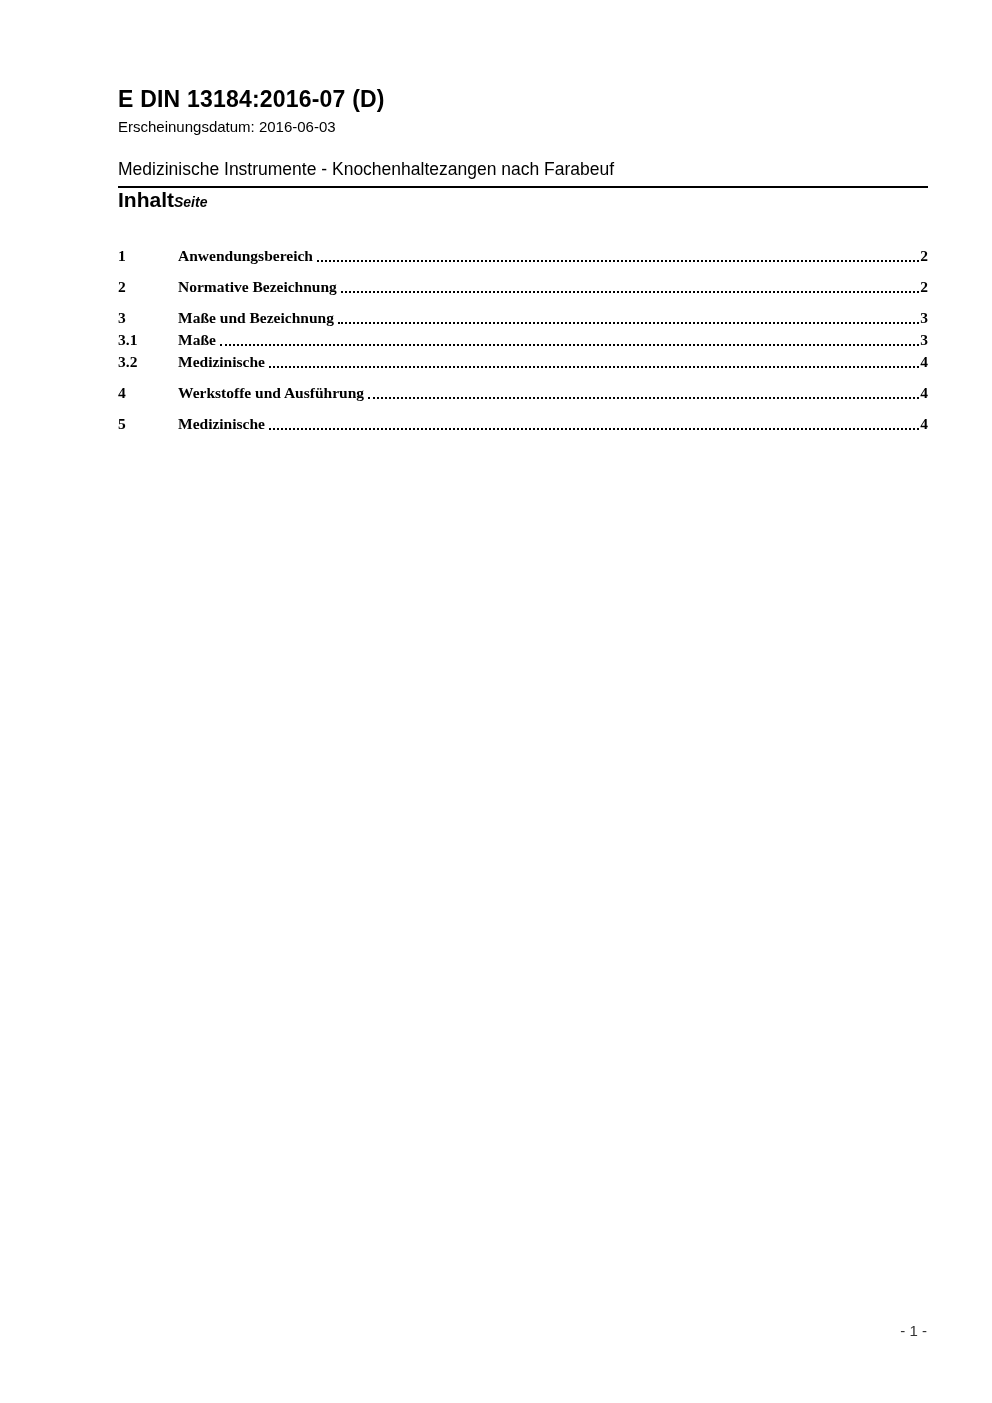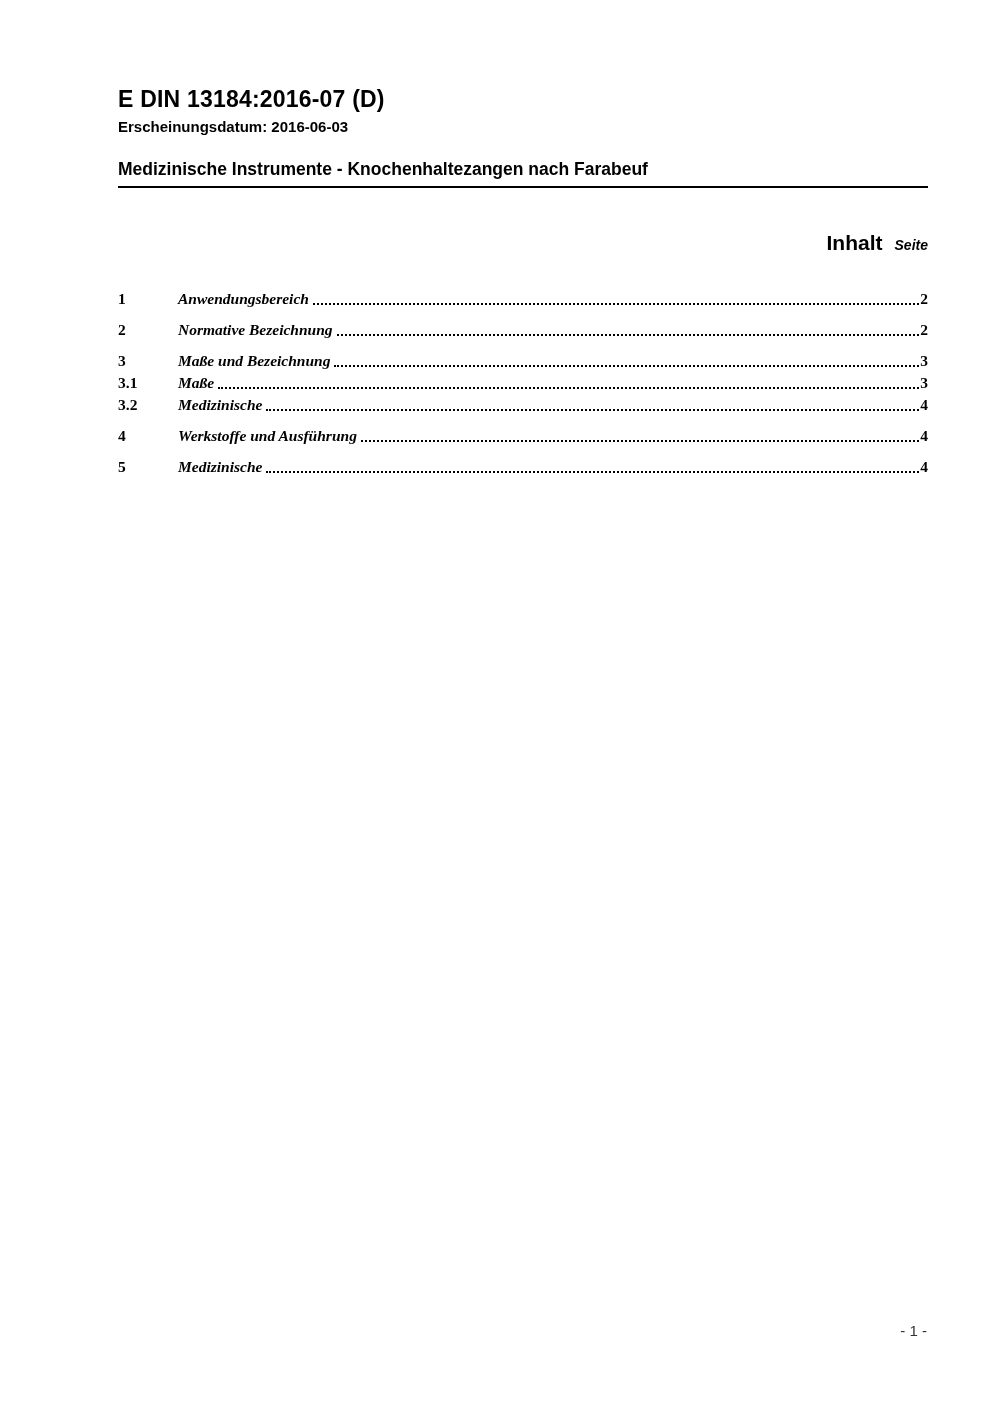--- a/index.html
+++ b/index.html
@@ -21,36 +21,34 @@
   .doc-title {
     margin: 0;
     font-size: 23px;
     font-weight: bold;
     letter-spacing: 0.2px;
     line-height: 1.2;
   }
   .pub-date {
     margin-top: 4px;
     font-size: 15px;
-    font-weight: bold;
+    font-weight: normal;
   }
   .subject-heading {
     margin: 24px 0 0 0;
     font-size: 17.5px;
-    font-weight: bold;
+    font-weight: normal;
     line-height: 1.2;
     padding-bottom: 6px;
     border-bottom: 2px solid #000000;
   }
   .toc-header {
-    margin-top: 43px;
     display: flex;
-    justify-content: flex-end;
+    justify-content: flex-start;
     align-items: baseline;
-    gap: 12px;
   }
   .toc-heading {
     margin: 0;
     font-size: 21px;
     font-weight: bold;
   }
   .page-col-label {
     font-size: 14px;
     font-weight: bold;
     font-style: italic;
@@ -68,21 +66,20 @@
     height: 22px;
   }
   .toc-row.level-1 { margin-top: 9px; }
   .toc-row.level-1:first-child { margin-top: 0; }
   .toc-num {
     width: 60px;
     flex-shrink: 0;
   }
   .toc-title {
     white-space: nowrap;
-    font-style: italic;
   }
   .toc-leader {
     flex: 1;
     min-width: 12px;
     height: 15px;
     border-bottom: 2px dotted #000000;
     margin: 0 1px 0 4px;
   }
   .toc-page {
     flex-shrink: 0;

